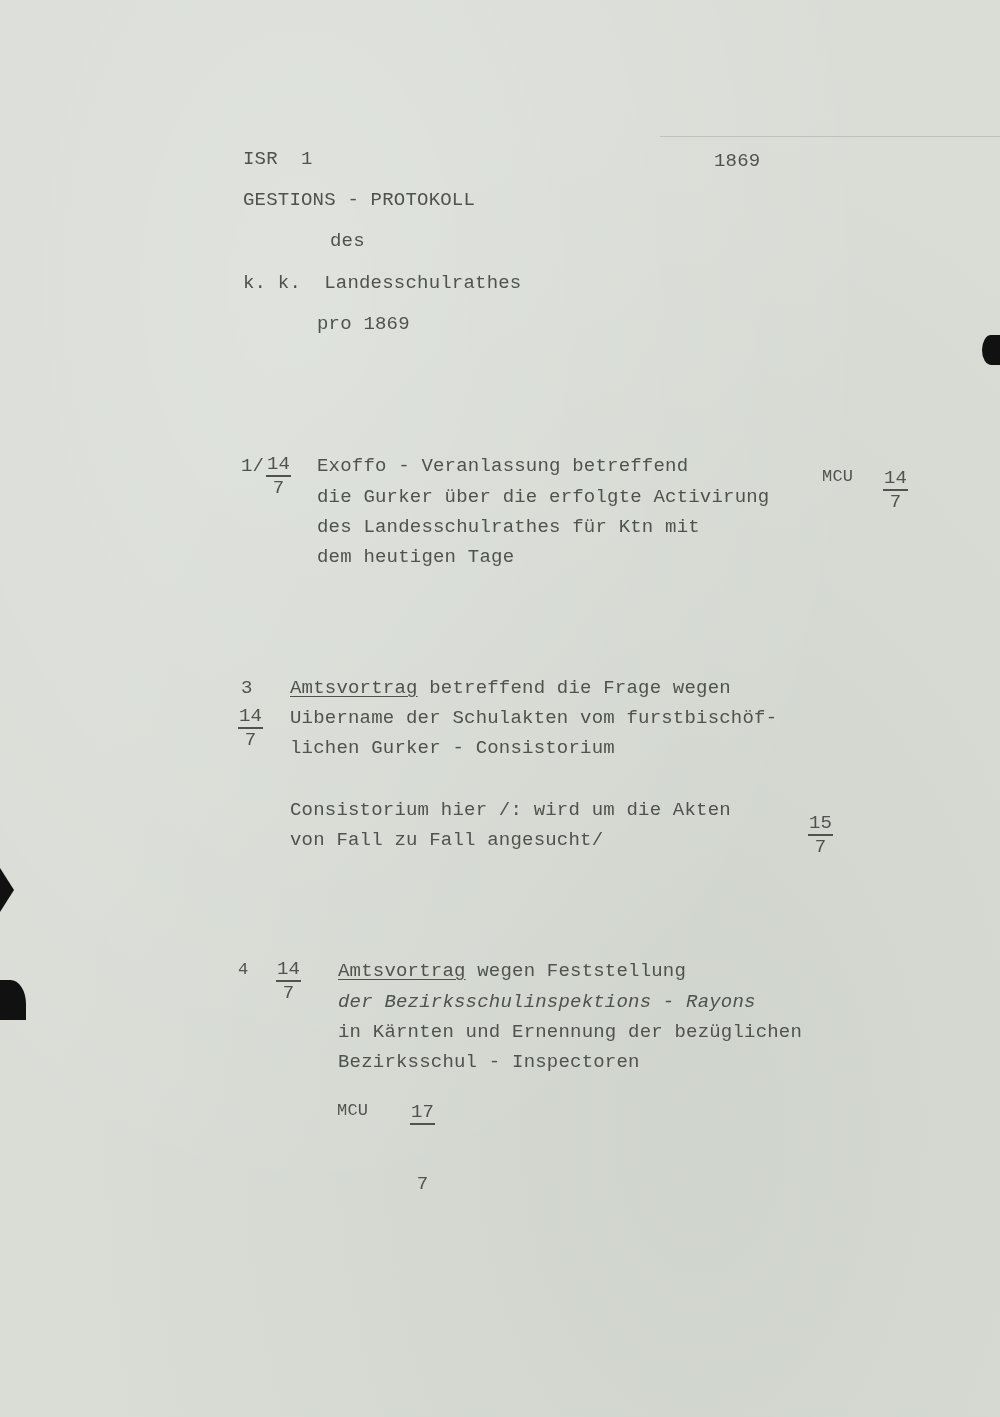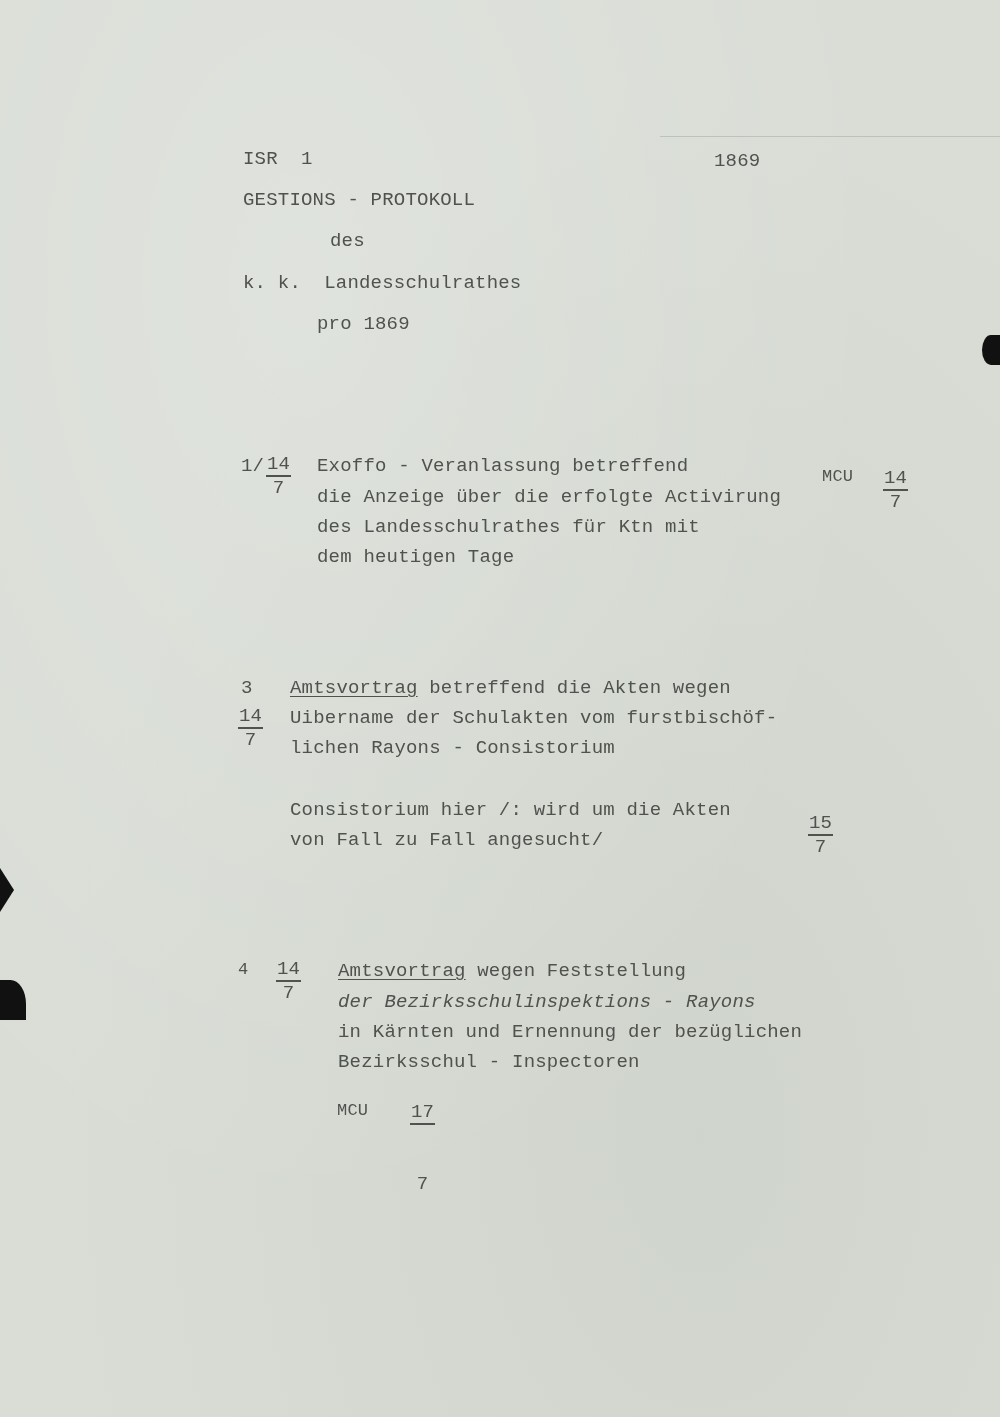--- a/index.html
+++ b/index.html
@@ -60,39 +60,39 @@
   <div class="t" style="left:243px; top:272px;">k. k.  Landesschulrathes</div>
   <div class="t" style="left:317px; top:313px;">pro 1869</div>
 
   <div>
     <div class="t" style="left:241px; top:455px;">1/</div>
     <div class="frac" style="left:266px; top:455px;">
       <span class="num">14</span>
       <span class="den">7</span>
     </div>
     <div class="t" style="left:317px; top:455px;">Exoffo - Veranlassung betreffend</div>
-    <div class="t" style="left:317px; top:486px;">die Anzeige über die erfolgte Activirung</div>
+    <div class="t" style="left:317px; top:486px;">die Gurker über die erfolgte Activirung</div>
     <div class="t" style="left:317px; top:516px;">des Landesschulrathes für Ktn mit</div>
     <div class="t" style="left:317px; top:546px;">dem heutigen Tage</div>
     <div class="t" style="left:822px; top:467px; font-size:17px;">MCU</div>
     <div class="frac" style="left:883px; top:469px;">
       <span class="num">14</span>
       <span class="den">7</span>
     </div>
   </div>
 
   <div>
     <div class="t" style="left:241px; top:677px;">3</div>
     <div class="frac" style="left:238px; top:707px;">
       <span class="num">14</span>
       <span class="den">7</span>
     </div>
-    <div class="t" style="left:290px; top:677px;"><span class="u">Amtsvortrag</span><span> betreffend die Akten wegen</span></div>
+    <div class="t" style="left:290px; top:677px;"><span class="u">Amtsvortrag</span><span> betreffend die Frage wegen</span></div>
     <div class="t" style="left:290px; top:707px;">Uibername der Schulakten vom furstbischöf-</div>
-    <div class="t" style="left:290px; top:737px;">lichen Rayons - Consistorium</div>
+    <div class="t" style="left:290px; top:737px;">lichen Gurker - Consistorium</div>
     <div class="t" style="left:290px; top:799px;">Consistorium hier /: wird um die Akten</div>
     <div class="t" style="left:290px; top:829px;">von Fall zu Fall angesucht/</div>
     <div class="frac" style="left:808px; top:814px;">
       <span class="num">15</span>
       <span class="den">7</span>
     </div>
   </div>
 
   <div>
     <div class="t" style="left:238px; top:960px; font-size:17px;">4</div>

